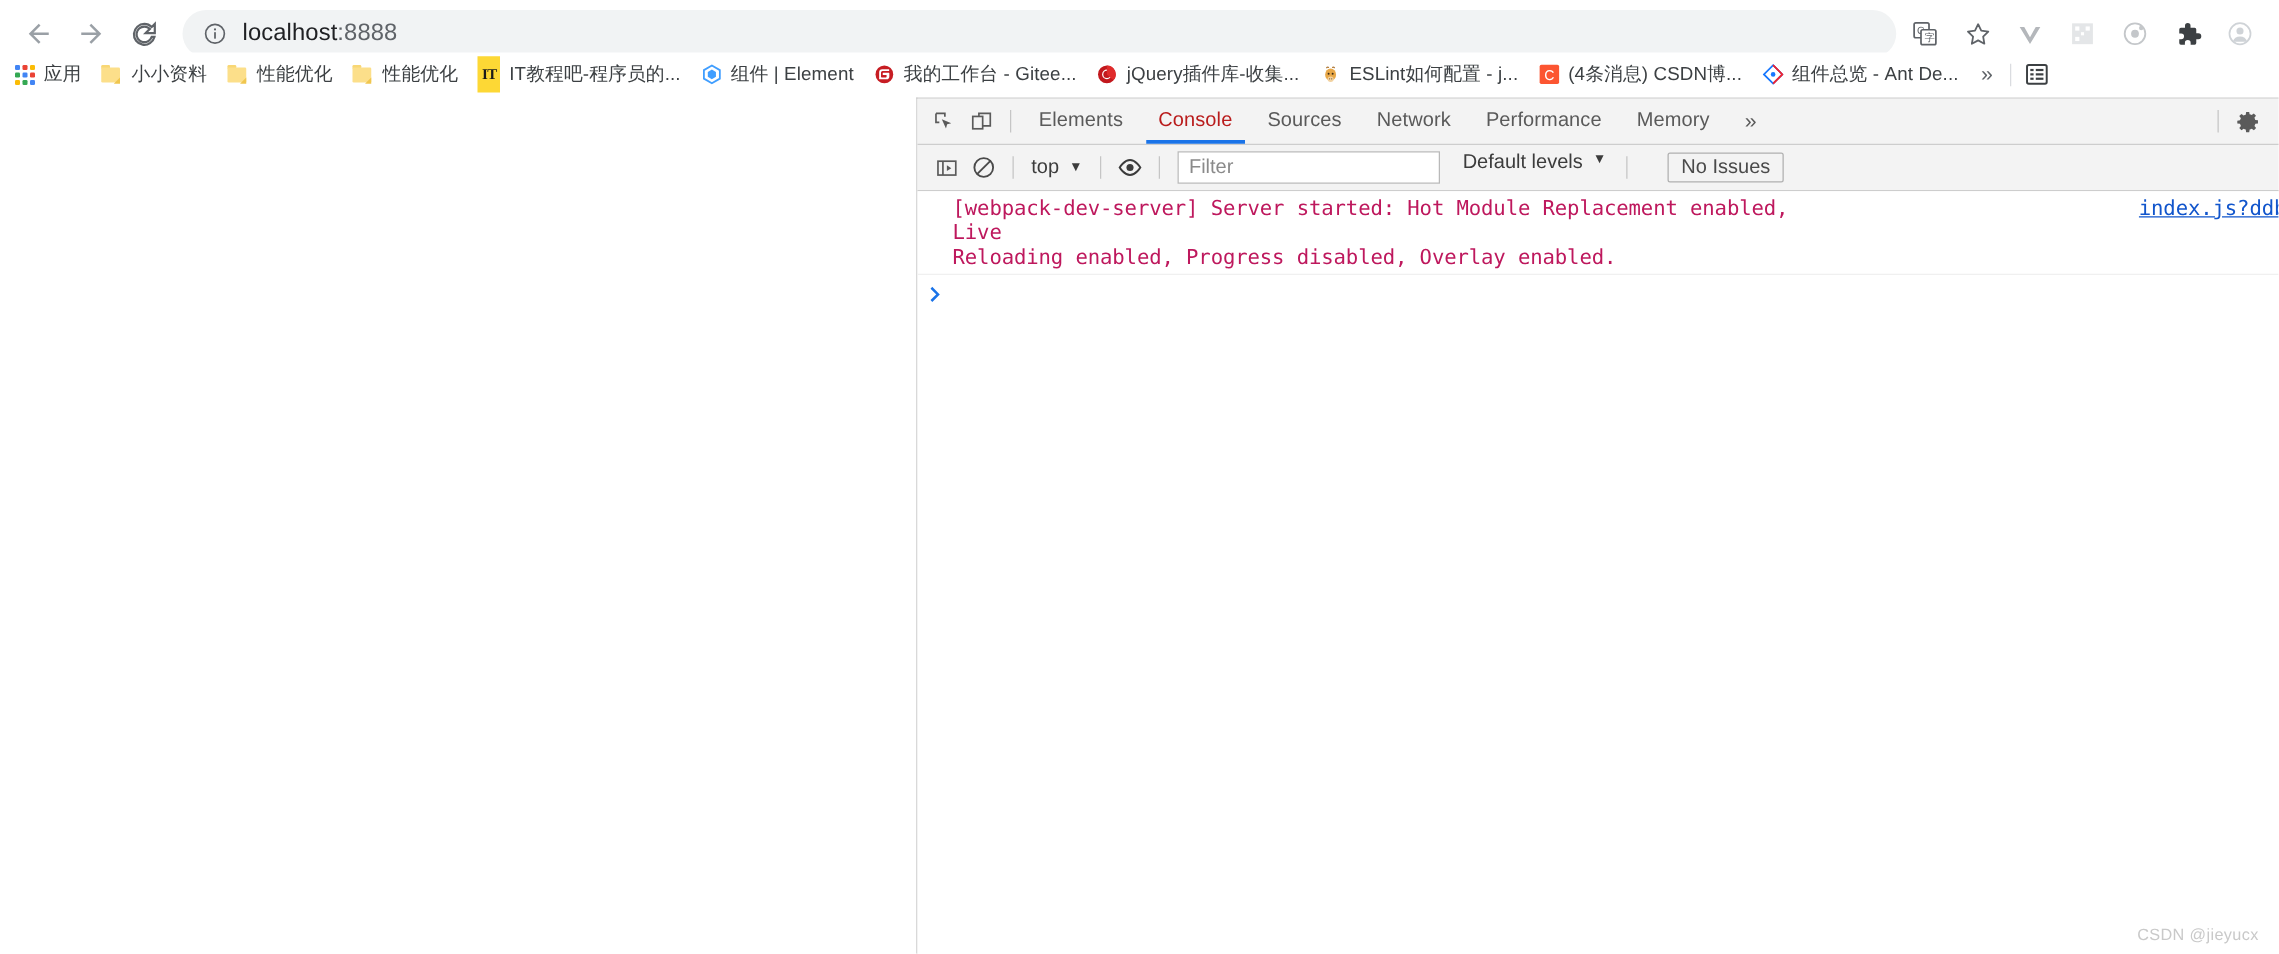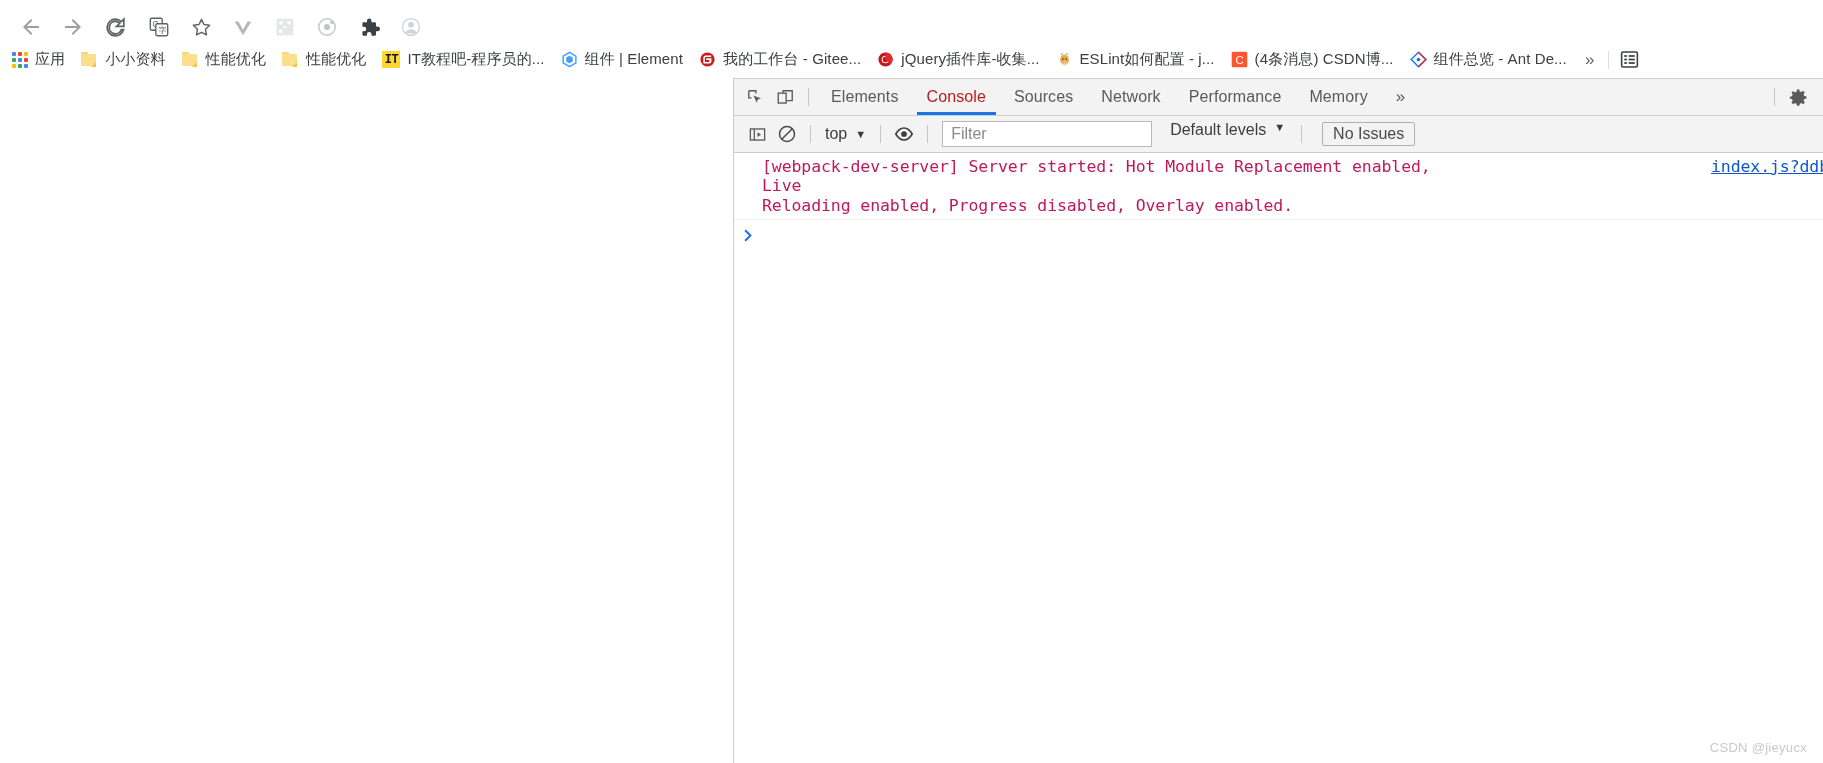--- a/index.html
+++ b/index.html
@@ -114,22 +114,22 @@
   
   .folder-ico { width: 17px; height: 15px; position: relative; }
   .folder-ico .tab { position: absolute; left: 0; top: 0; width: 7px; height: 3px;
      background: #f8d775; border-radius: 1px 1px 0 0; }
   .folder-ico .body { position: absolute; left: 0; top: 2px; width: 15px; height: 12px;
      background: #fcdf8a; border-radius: 1px; }
   .folder-ico .fold { position: absolute; right: 2px; bottom: 0; width: 0; height: 0;
      border-left: 5px solid transparent; border-bottom: 5px solid #f0c64e; }
 
   
-  .it-badge { width: 18px; height: 17px; background: #fdd835; color: #1a1a1a;
-     font-size: 12px; font-weight: bold; font-family: Liberation Mono, monospace;
+  .it-badge { width: 18px; height: 29px; background: #fdd835; color: #1a1a1a;
+     font-size: 12px; font-weight: bold; font-family: Liberation Serif, serif;
      display: flex; align-items: center; justify-content: center; letter-spacing: -0.5px; }
 
   .overflow-chev { font-size: 17px; color: #5f6368; padding: 0 10px; }
   .bm-divider { width: 1px; height: 18px; background: #dadce0; margin: 0 4px; flex: none; }
 
   
   #devtools {
     position: absolute;
     left: 733px; top: 78px;
     width: 1090px; height: 685px;
@@ -215,21 +215,21 @@
 
   #issues-btn {
     height: 24px;
     border: 1px solid #b0b0b0;
     background: #f3f3f3;
     border-radius: 2px;
     font-size: 16px;
     color: #4a4a4a;
     display: flex; align-items: center;
     padding: 0 10px;
-    margin-left: 12px;
+    margin-left: 24px;
     flex: none;
   }
 
   #console-body {
     flex: 1 1 auto;
     background: #ffffff;
     overflow: hidden;
     position: relative;
   }
 
@@ -306,20 +306,32 @@
         <path d="M4 11h12.2l-5.6-5.6L12 4l8 8-8 8-1.4-1.4 5.6-5.6H4z" fill="#9aa0a6"></path>
       </svg>
     </div>
 
     <div class="nav-btn">
       <svg width="25" height="25" viewBox="0 0 24 24">
         <path d="M17.65 6.35A7.96 7.96 0 0 0 12 4a8 8 0 1 0 7.73 10h-2.08A6 6 0 1 1 12 6c1.66 0 3.14.69 4.22 1.78L13 11h7V4z" fill="none" stroke="#5f6368" stroke-width="1.7"></path>
       </svg>
     </div>
 
+    <div id="omnibox">
+      <span class="site-info">
+        <svg width="20" height="20" viewBox="0 0 24 24">
+          <circle cx="12" cy="12" r="9" fill="none" stroke="#5f6368" stroke-width="1.6"></circle>
+          <rect x="11.15" y="10.5" width="1.7" height="6.2" fill="#5f6368"></rect>
+          <circle cx="12" cy="7.8" r="1.05" fill="#5f6368"></circle>
+        </svg>
+      </span>
+      <span id="url-text">
+        <span>localhost</span><span class="port">:8888</span>
+      </span>
+    </div>
 
     <div id="toolbar-right">
 
       <div class="tb-icon">
         <svg width="22" height="22" viewBox="0 0 24 24">
           <rect x="2.5" y="2.5" width="13" height="13" rx="1.5" fill="none" stroke="#5f6368" stroke-width="1.5"></rect>
           <text x="5" y="12.5" font-size="9" font-family="Liberation Sans, sans-serif" fill="#5f6368">G</text>
           <rect x="8.5" y="8.5" width="13" height="13" rx="1.5" fill="#ffffff" stroke="#5f6368" stroke-width="1.5"></rect>
           <text x="11.5" y="18.5" font-size="9" font-family="Liberation Sans, sans-serif" fill="#5f6368">字</text>
         </svg>

